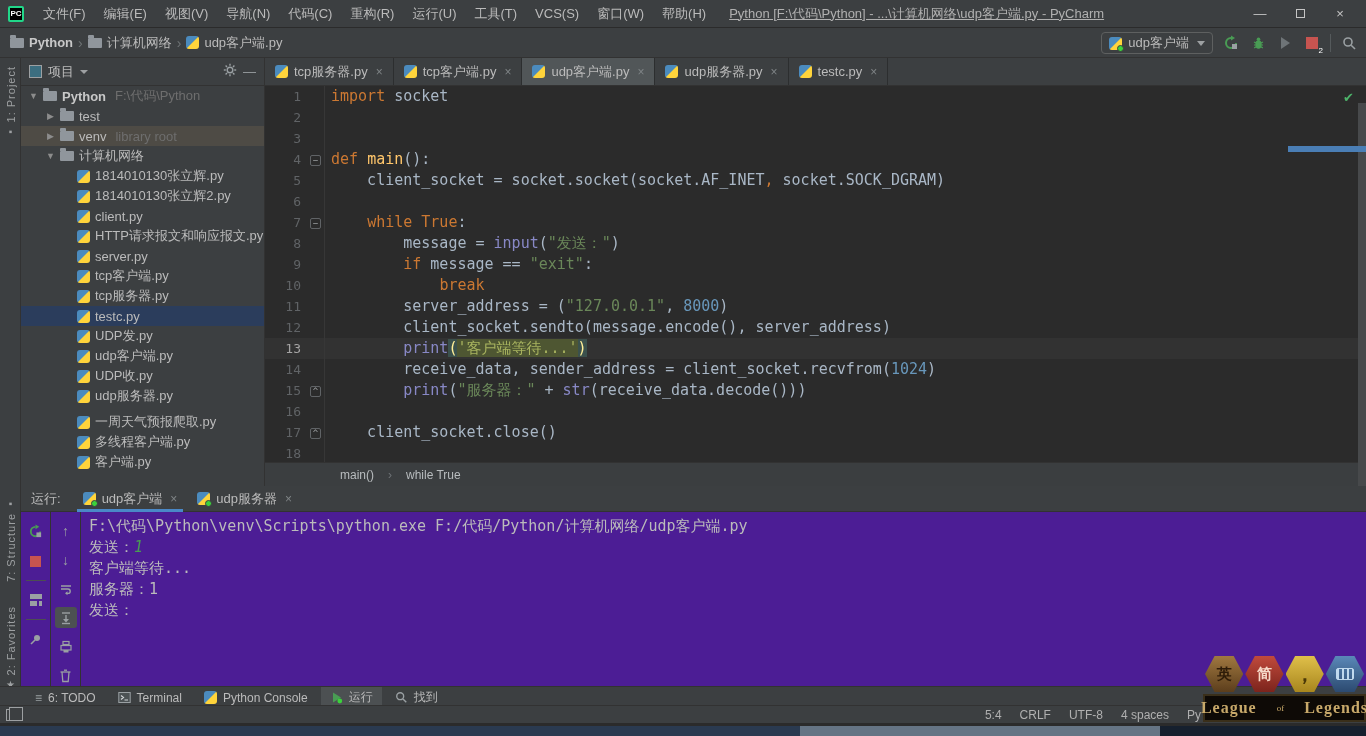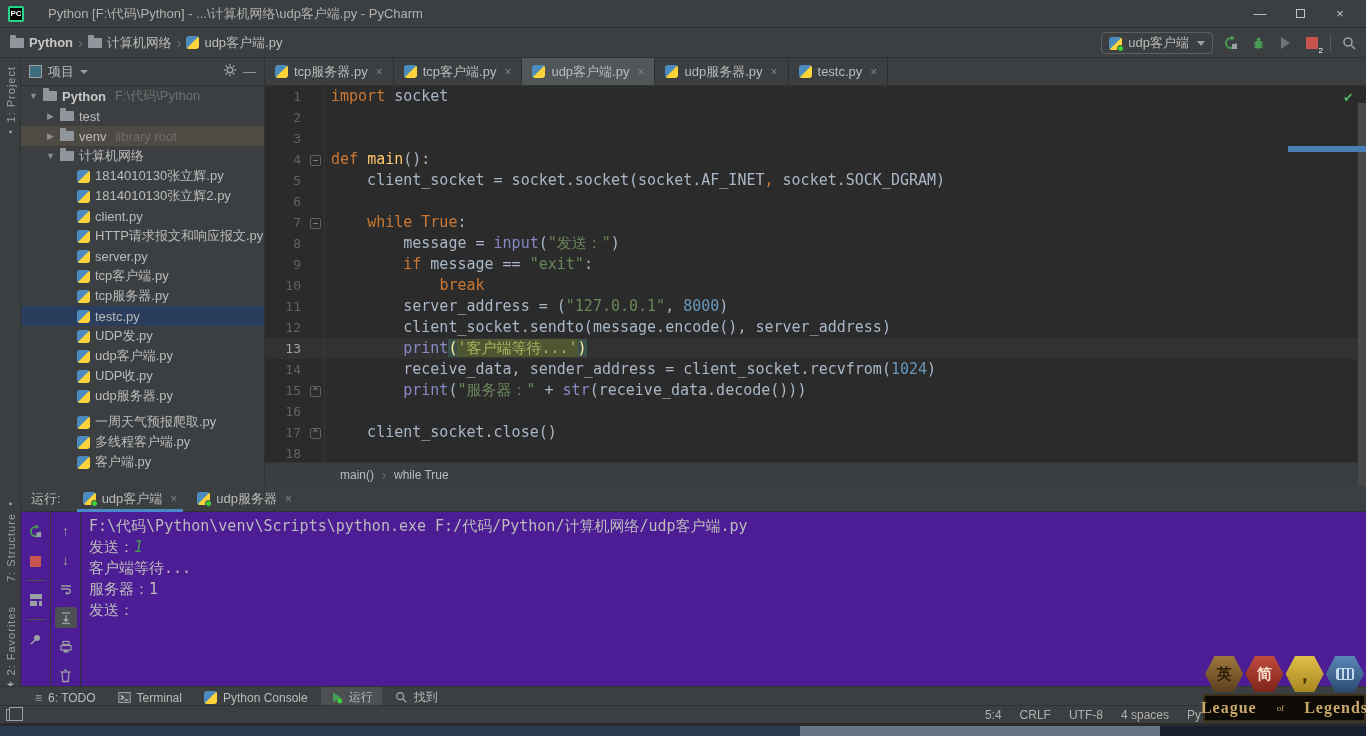--- a/index.html
+++ b/index.html
@@ -10,21 +10,21 @@
     -webkit-user-select:none; user-select:none;
   }
   
   .titlebar { position:absolute; left:0; top:0; width:1366px; height:28px;
     background:#3c3f41; display:flex; align-items:center; border-bottom:1px solid #2b2b2b; }
   .pc-logo { width:16px; height:16px; margin:0 10px 0 8px; background:#000;
     border:2px solid #21d789; border-radius:2px; color:#fff; font-size:8px; font-weight:bold;
     display:flex; align-items:center; justify-content:center; flex:none; }
   .menu-item { padding:0 9px; font-size:13px; color:#bbbbbb; line-height:28px; cursor:default; }
   .win-title { margin-left:14px; font-size:13px; color:#b0b0b0; white-space:nowrap;
-    overflow:hidden; flex:1; }
+    overflow:hidden; flex:1;text-decoration:underline; }
   .win-controls { display:flex; align-items:center; margin-right:6px; }
   .win-btn { width:40px; height:26px; display:flex; align-items:center; justify-content:center;
     color:#c5c5c5; font-size:13px; }
   .win-max-box { width:9px; height:9px; border:1px solid #c5c5c5; }
   
   .toolbar { position:absolute; left:0; top:28px; width:1366px; height:30px;
     background:#3c3f41; border-bottom:1px solid #323232; display:flex; align-items:center; }
   .crumbs { display:flex; align-items:center; padding-left:10px; gap:5px; font-size:13px; }
   .crumb { display:flex; align-items:center; gap:5px; }
   .crumb-sep { color:#6e7375; font-size:14px; }
@@ -90,21 +90,21 @@
   .fold-box { display:inline-block; width:11px; height:11px; border:1px solid #606366; border-radius:2px;
     font-size:9px; line-height:9px; color:#9da0a2; background:#2b2b2b; }
   .tok-kw { color:#cc7832; } .tok-fn { color:#ffc66b; } .tok-str { color:#6a8759; }
   .tok-num { color:#6897bb; } .tok-bi { color:#8888c6; } .tok-pl { color:#a9b7c6; }
   .tok-br { background:#3b514d; color:#ffef98; }
   .tok-strhl { background:#4e5632; color:#a8b35f; }
   .editor-check { position:absolute; right:12px; top:32px; color:#4db46a; font-size:13px; }
   .editor-scroll { position:absolute; right:0; top:45px; width:8px; height:415px; background:#47494b; }
   .blue-strip { position:absolute; left:1288px; top:146px; width:78px; height:6px; background:#4a7eb5; }
   .ed-breadcrumb { height:24px; background:#3b3e40; border-top:1px solid #323232; display:flex;
-    align-items:center; gap:8px; padding-left:75px; font-size:12px; color:#b8bcbe; }
+    align-items:center; gap:14px; padding-left:75px; font-size:12px; color:#b8bcbe; }
   .ed-bc-sep { color:#6e7375; }
   
   .runpanel { position:absolute; left:21px; top:486px; width:1345px; height:200px; background:#4c1d95; }
   .run-header { height:26px; background:#3c3f41; border-bottom:1px solid #323232; display:flex;
     align-items:center; font-size:13px; }
   .run-label { padding:0 12px 0 10px; color:#bbbbbb; }
   .run-tab { display:flex; align-items:center; gap:6px; padding:0 10px; height:26px; position:relative; }
   .run-tab.active::after { content:""; position:absolute; left:4px; right:4px; bottom:0; height:3px;
     background:#4a88c7; }
   .run-body { position:relative; height:174px; }
@@ -153,20 +153,33 @@
   
   .svg-ico { display:inline-flex; align-items:center; justify-content:center; flex:none; }
 </style>
 </head>
 <body>
 
 <div id="app">
 
   <div class="titlebar">
     <div class="pc-logo">PC</div>
+    <div id="menu-items" style="display:flex">
+        <div class="menu-item">文件(F)</div>
+        <div class="menu-item">编辑(E)</div>
+        <div class="menu-item">视图(V)</div>
+        <div class="menu-item">导航(N)</div>
+        <div class="menu-item">代码(C)</div>
+        <div class="menu-item">重构(R)</div>
+        <div class="menu-item">运行(U)</div>
+        <div class="menu-item">工具(T)</div>
+        <div class="menu-item">VCS(S)</div>
+        <div class="menu-item">窗口(W)</div>
+        <div class="menu-item">帮助(H)</div>
+      </div>
     <div class="win-title">Python [F:\代码\Python] - ...\计算机网络\udp客户端.py - PyCharm</div>
     <div class="win-controls">
       <div class="win-btn">—</div>
       <div class="win-btn">
           <span class="win-max-box"></span>
         </div>
       <div class="win-btn">×</div>
     </div>
   </div>
 

